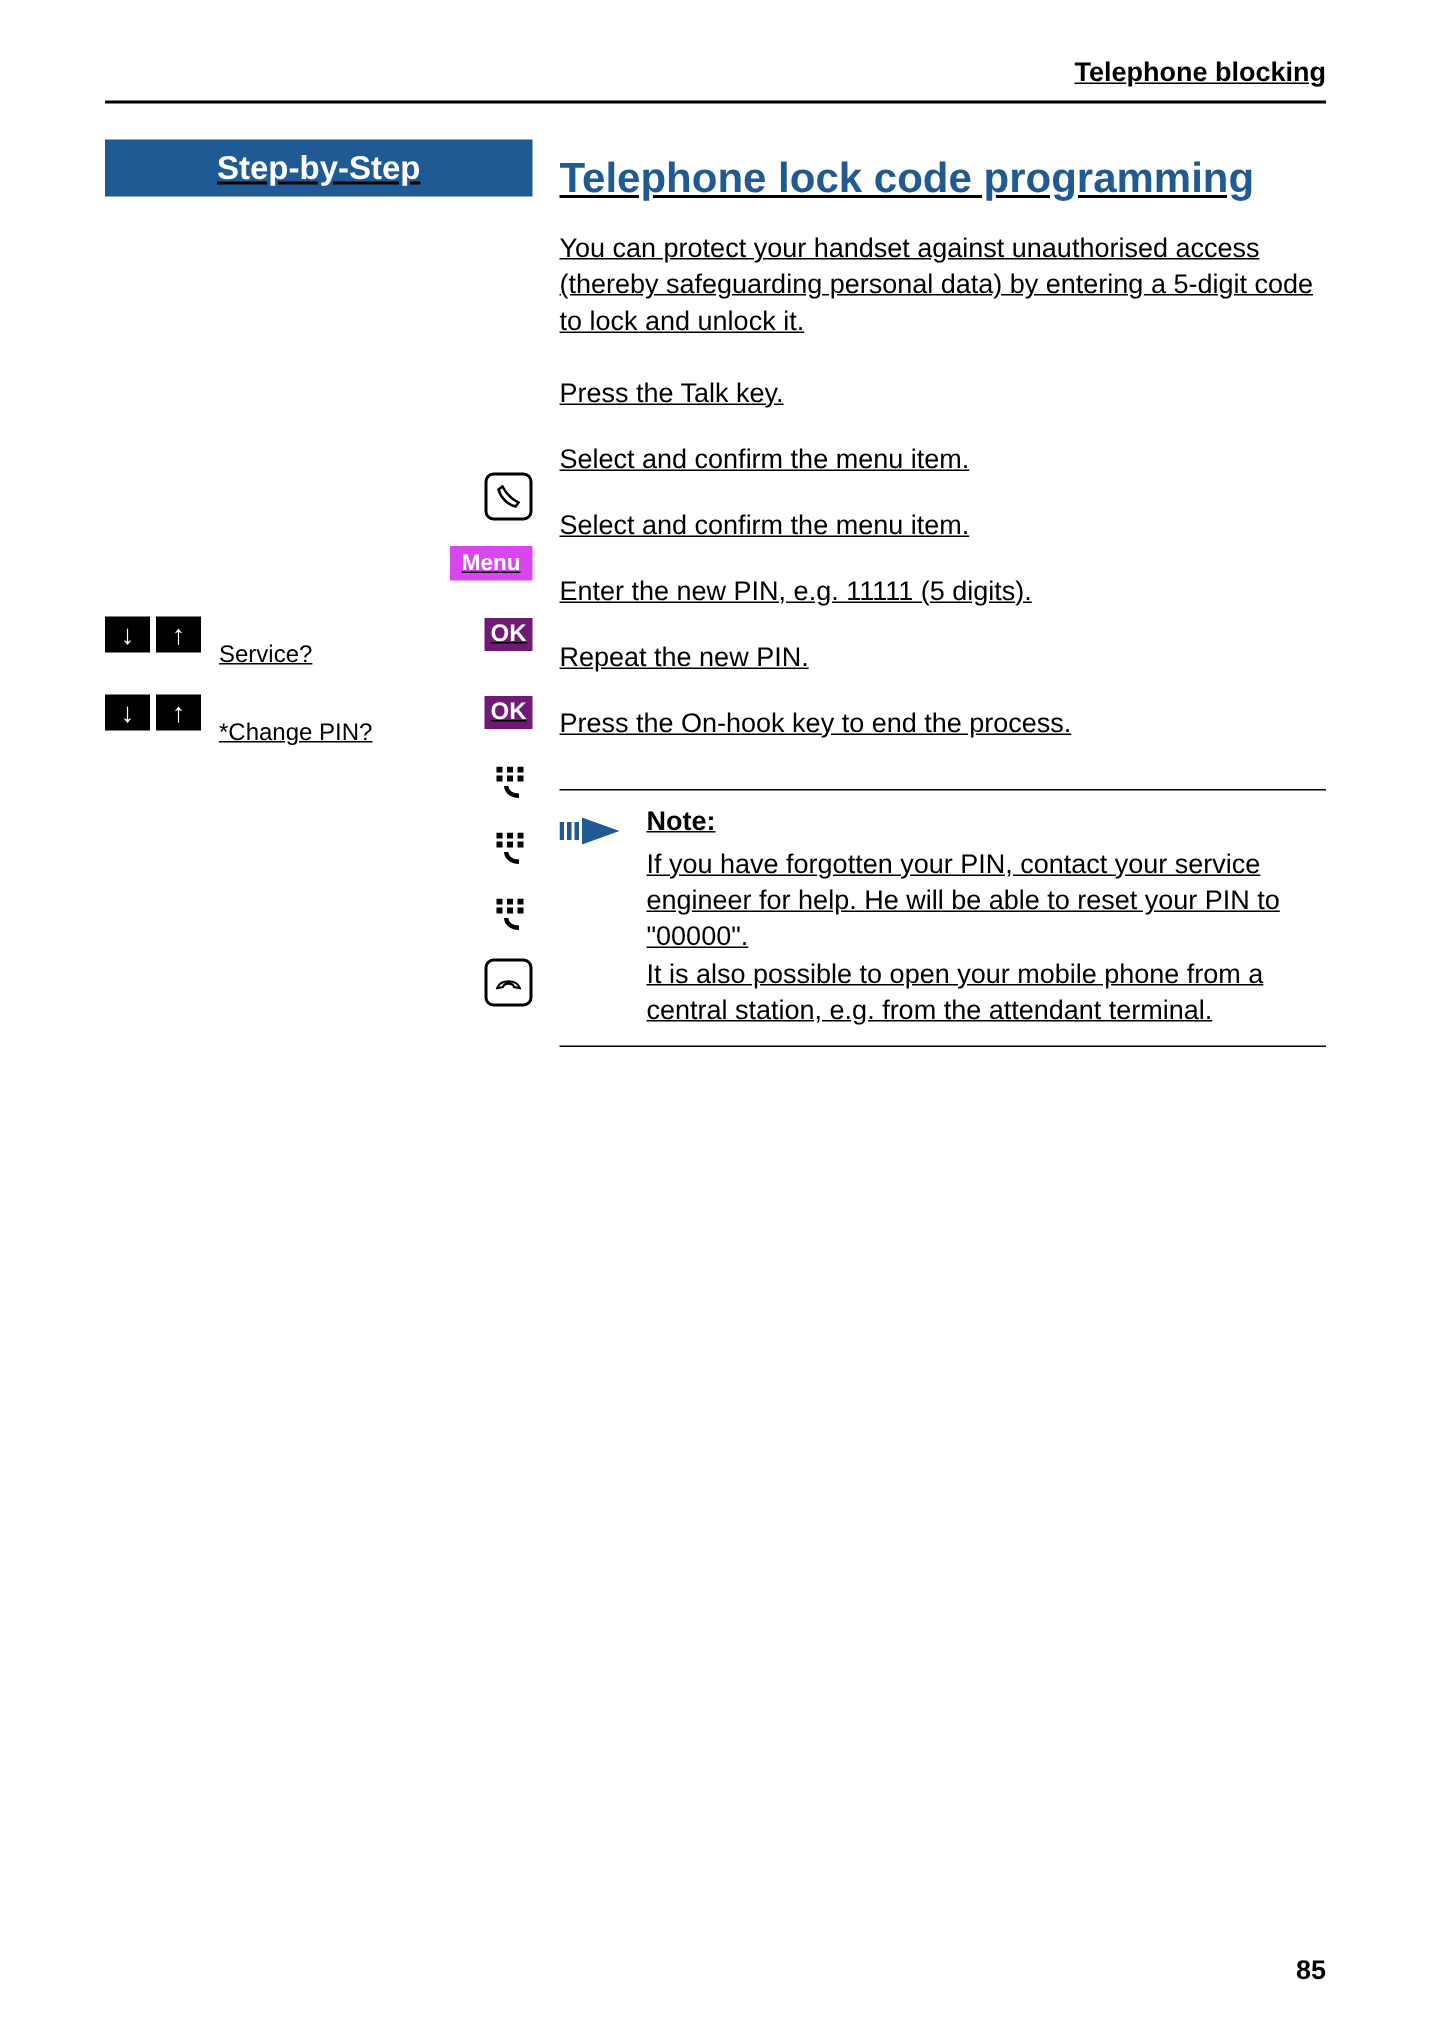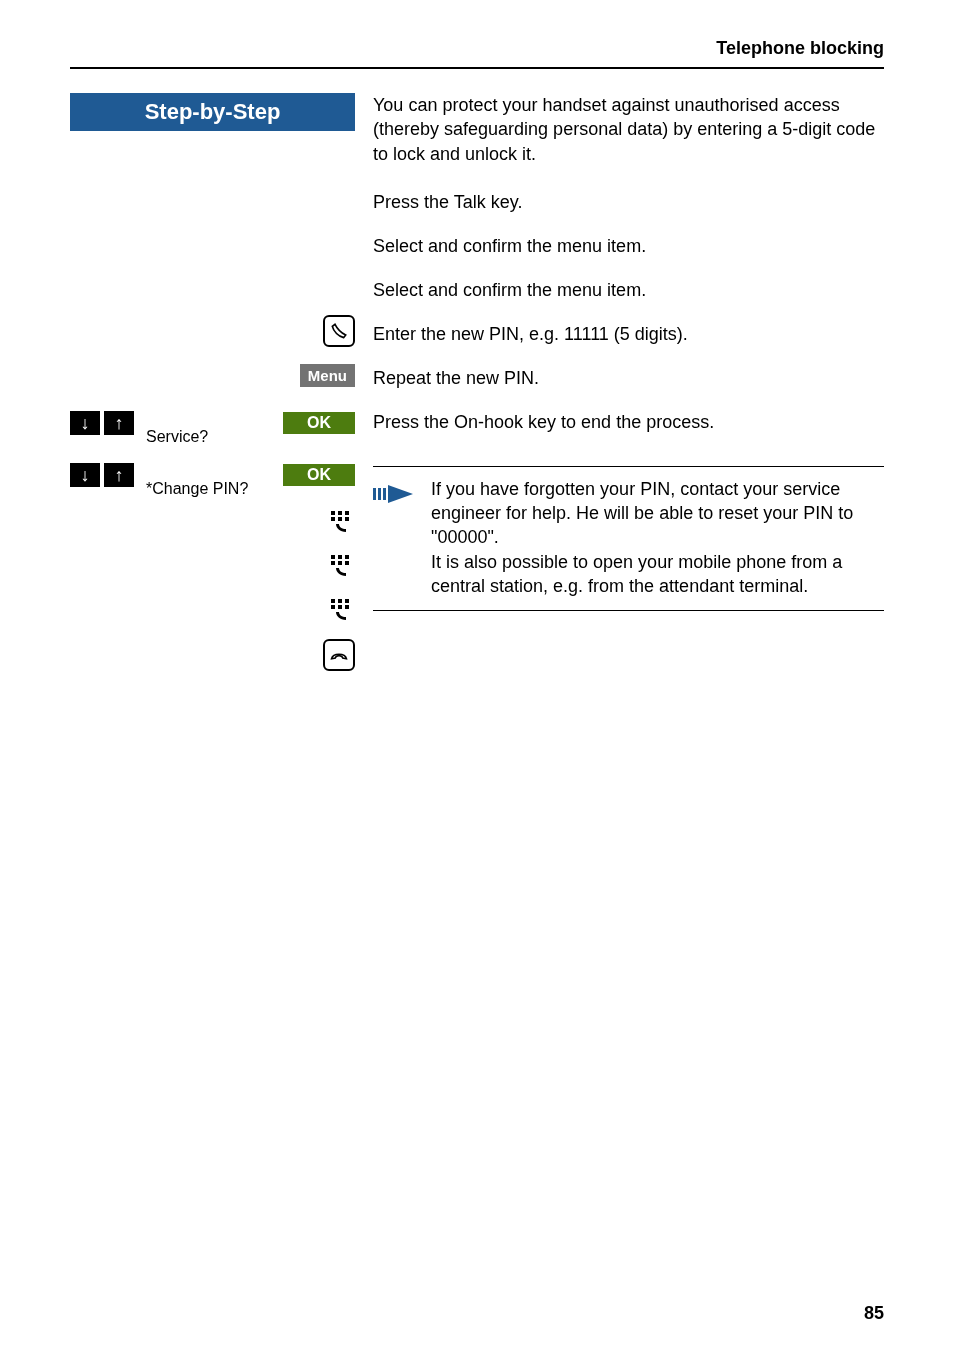--- a/index.html
+++ b/index.html
@@ -8,20 +8,21 @@
     font-family: Arial, Helvetica, sans-serif;
     font-size: 18px;
     color: #000;
     width: 954px;
     height: 1352px;
     position: relative;
     background: #fff;
   }
   .page {
     padding: 38px 70px 0 70px;
+    text-decoration: underline;
   }
   .header {
     text-align: right;
     font-weight: bold;
     font-size: 18px;
     padding-bottom: 8px;
     border-bottom: 2px solid #000;
   }
   .columns {
     display: flex;
@@ -64,28 +65,28 @@
     font-weight: bold;
     font-size: 15px;
     width: 30px;
     height: 24px;
     display: flex;
     align-items: center;
     justify-content: center;
     margin-right: 4px;
   }
   .ok-btn {
-    background: #4d7c0f;
+    background: #701a75;
     color: #fff;
     font-weight: bold;
     font-size: 16px;
-    padding: 2px 24px;
+    padding: 2px 4px;
   }
   .menu-btn {
-    background: #737373;
+    background: #d946ef;
     color: #fff;
     font-weight: bold;
     font-size: 15px;
     padding: 3px 8px;
   }
   .step-label {
     font-size: 16px;
     flex: 1;
     padding-left: 8px;
     text-align: left;
@@ -266,20 +267,21 @@
           <span class="icon-box">
             <svg width="18" height="12" viewBox="0 0 24 14">
                 <path d="M2 12c2-8 18-8 20 0l-5-1c-1-4-9-4-10 0z" fill="none" stroke="#000" stroke-width="2"></path>
               </svg>
           </span>
         </div>
       </div>
     </div>
 
     <div class="right-col">
+      <h2 class="title">Telephone lock code programming</h2>
 
       <div class="body-text">You can protect your handset against unauthorised access (thereby safeguarding personal data) by entering a 5-digit code to lock and unlock it.</div>
 
       <div class="step-text">Press the Talk key.</div>
       <div class="step-text">Select and confirm the menu item.</div>
       <div class="step-text">Select and confirm the menu item.</div>
       <div class="step-text">Enter the new PIN, e.g. 11111 (5 digits).</div>
       <div class="step-text">Repeat the new PIN.</div>
       <div class="step-text">Press the On-hook key to end the process.</div>
 
@@ -290,20 +292,21 @@
                 <g fill="#1f5a94">
                   <rect x="0" y="5" width="3" height="12"></rect>
                   <rect x="5" y="5" width="3" height="12"></rect>
                   <rect x="10" y="5" width="3" height="12"></rect>
                   <path d="M15 2 L15 20 L40 11 Z"></path>
                 </g>
               </svg>
           </span>
         </div>
         <div class="note-content">
+          <div class="note-title">Note:</div>
           <div class="note-text" style="white-space:pre-line">If you have forgotten your PIN, contact your service engineer for help. He will be able to reset your PIN to "00000".
 It is also possible to open your mobile phone from a central station, e.g. from the attendant terminal.</div>
         </div>
       </div>
     </div>
   </div>
 </div>
 
 <div class="page-number">85</div>
 

